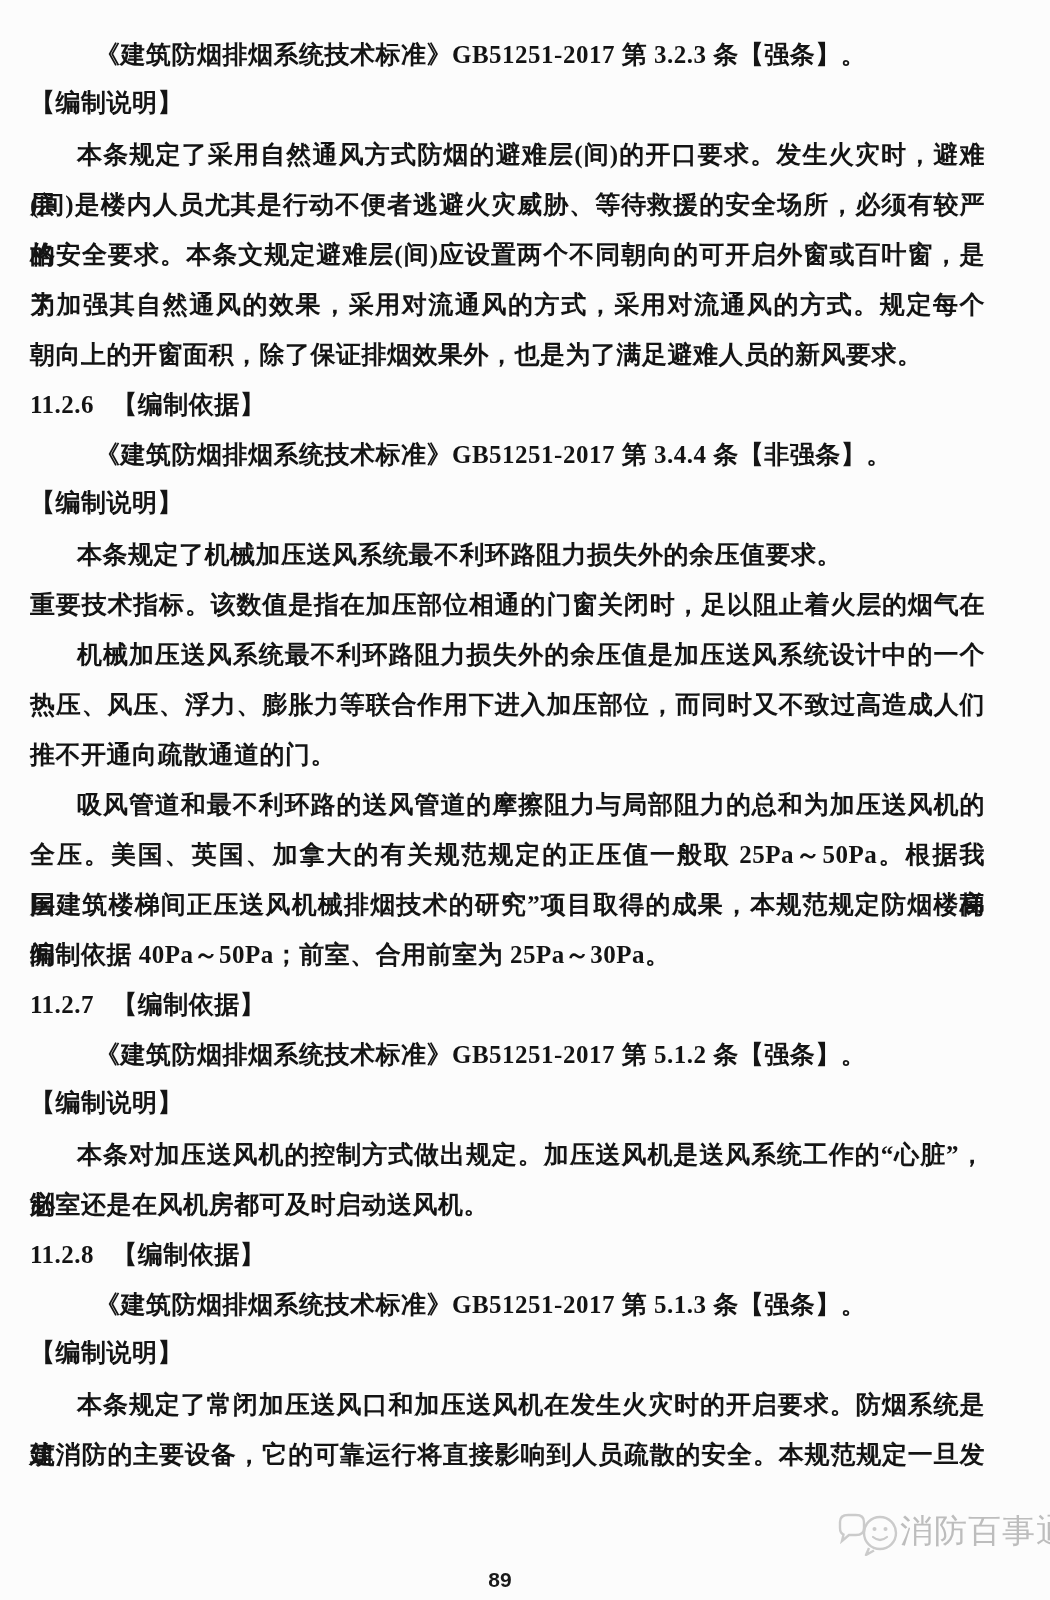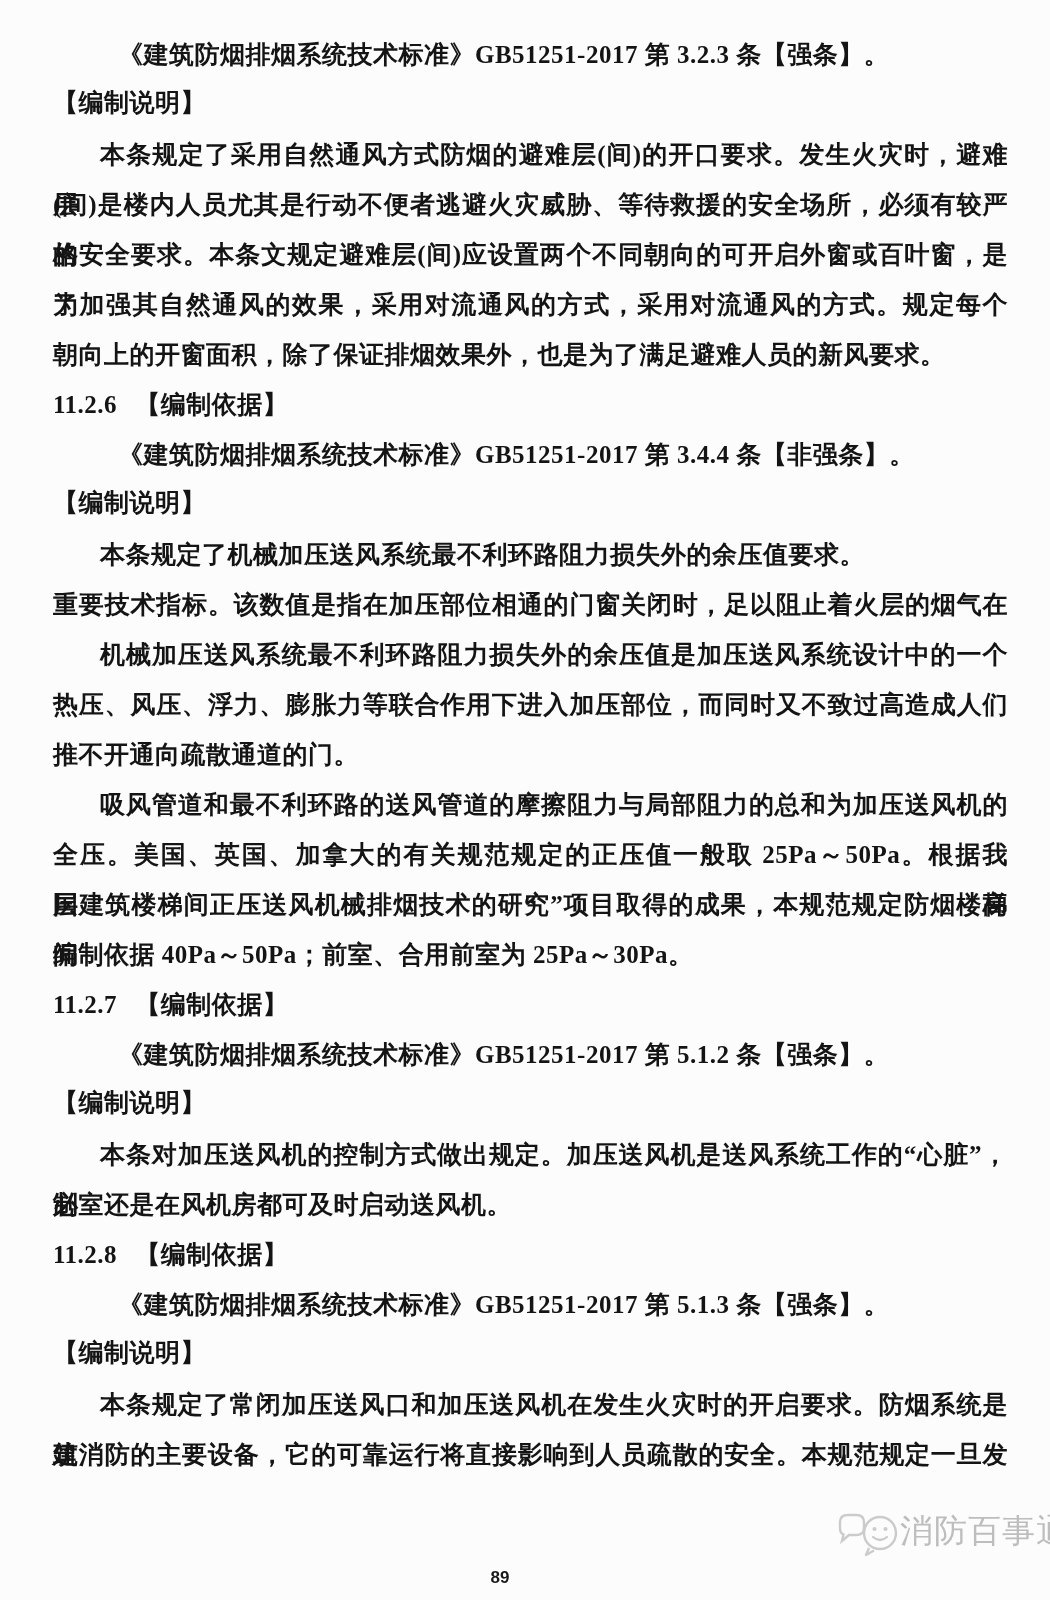--- a/index.html
+++ b/index.html
@@ -12,21 +12,21 @@
     width: 1050px;
     height: 1600px;
     background: #fcfcfc;
     overflow: hidden;
     font-family: "Liberation Serif", "DejaVu Serif", serif;
     color: #141414;
   }
   .doc-lines {
     position: absolute;
     top: 30px;
-    left: 53px;
+    left: 30px;
     width: 980px;
   }
   .line {
     height: 50px;
     line-height: 50px;
     font-size: 25px;
     font-weight: 600;
     width: 955px;
     letter-spacing: 0.5px;
     white-space: nowrap;
@@ -46,21 +46,21 @@
     margin-right: 18px;
     letter-spacing: 0.5px;
   }
   .page-number {
     position: absolute;
     top: 1568px;
     left: 0;
     width: 1000px;
     text-align: center;
     font-family: "Liberation Sans", "DejaVu Sans", sans-serif;
-    font-size: 17px;
+    font-size: 21px;
     font-weight: 700;
     color: #1a1a1a;
   }
   .watermark {
     position: absolute;
     top: 1506px;
     left: 836px;
     display: flex;
     align-items: center;
     opacity: 0.85;

